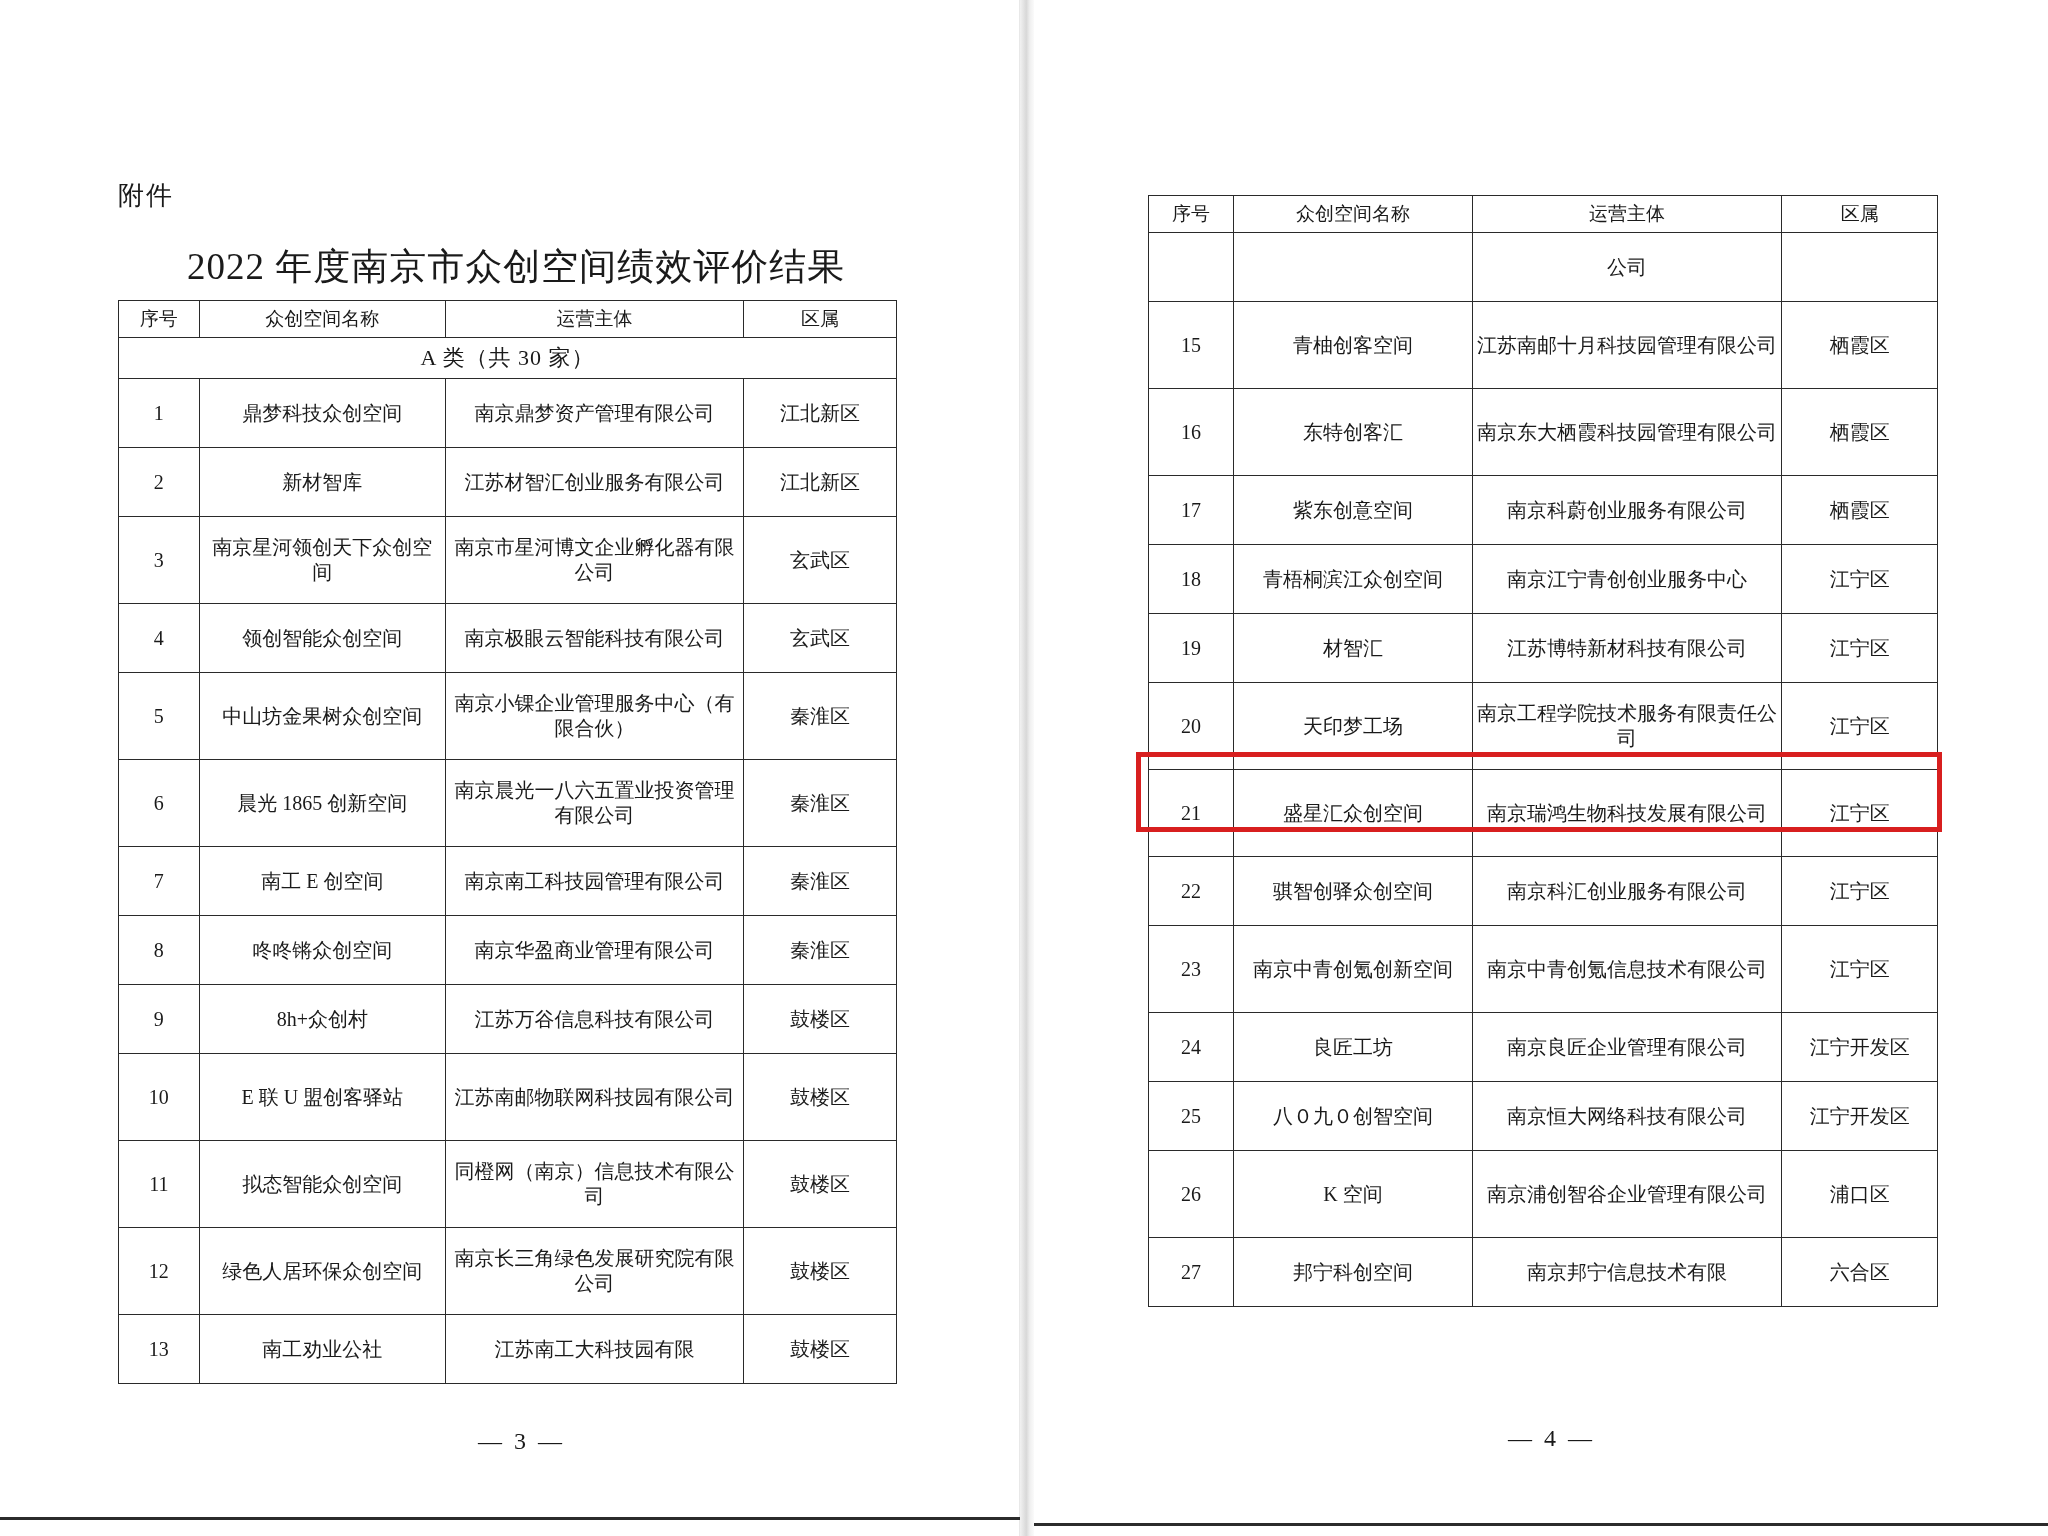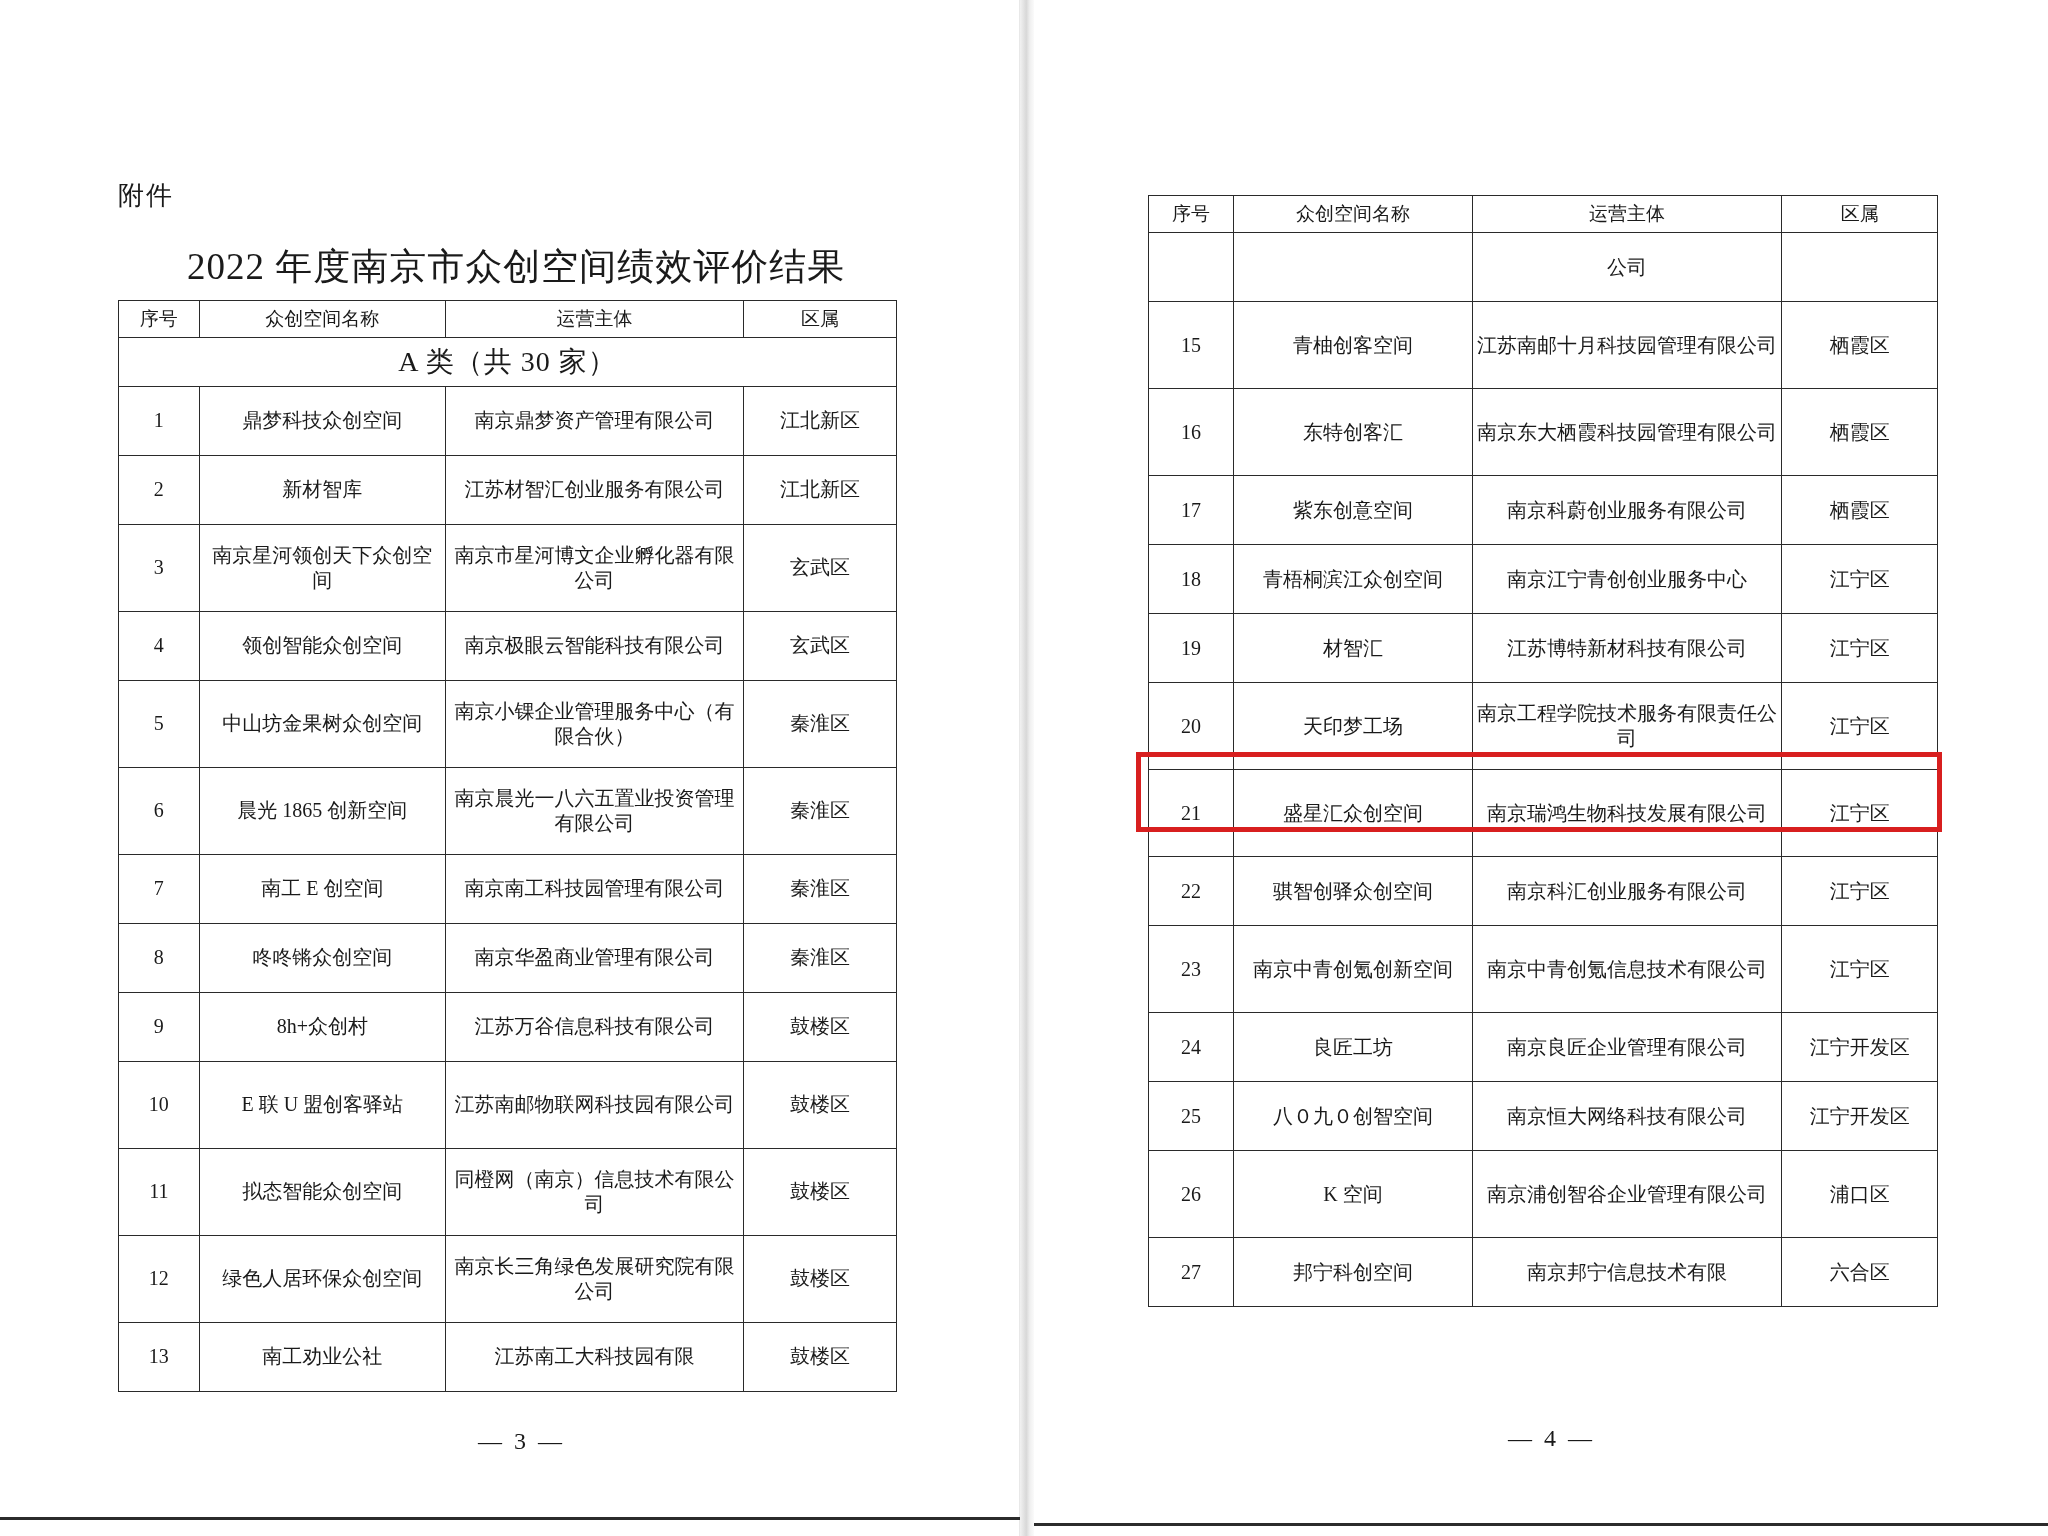--- a/index.html
+++ b/index.html
@@ -110,21 +110,21 @@
   .c-name { width: 238px; }
   .c-op { width: 288px; }
   .c-dist { width: 148px; }
 
   .c-idx2 { width: 82px; }
   .c-name2 { width: 230px; }
   .c-op2 { width: 298px; }
   .c-dist2 { width: 150px; }
 
   .cat-row td {
-    font-size: 28px;
+    font-size: 22px;
     letter-spacing: 1px;
     margin-top: 40px;
   }
   .row-h2 td { height: 56px; }
   .row-h3 td { height: 74px; }
 
   .page-num {
     position: absolute;
     font-size: 24px;
     letter-spacing: 3px;

